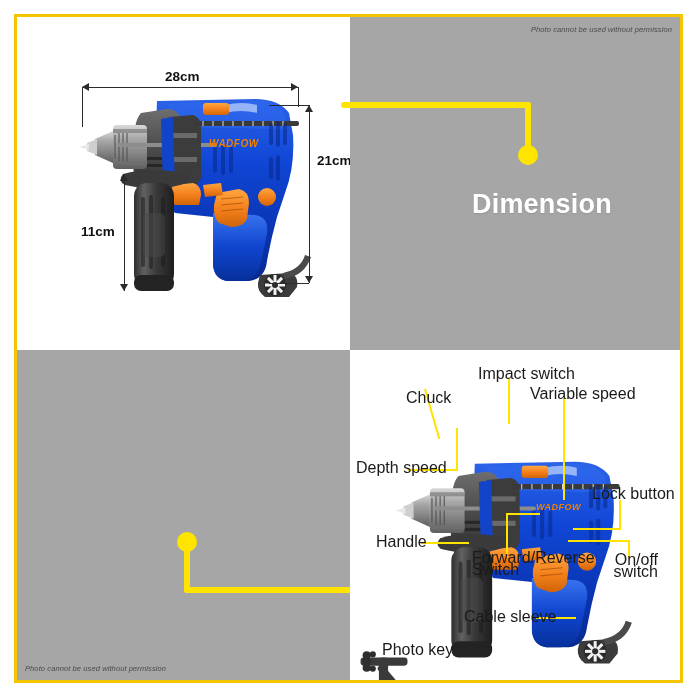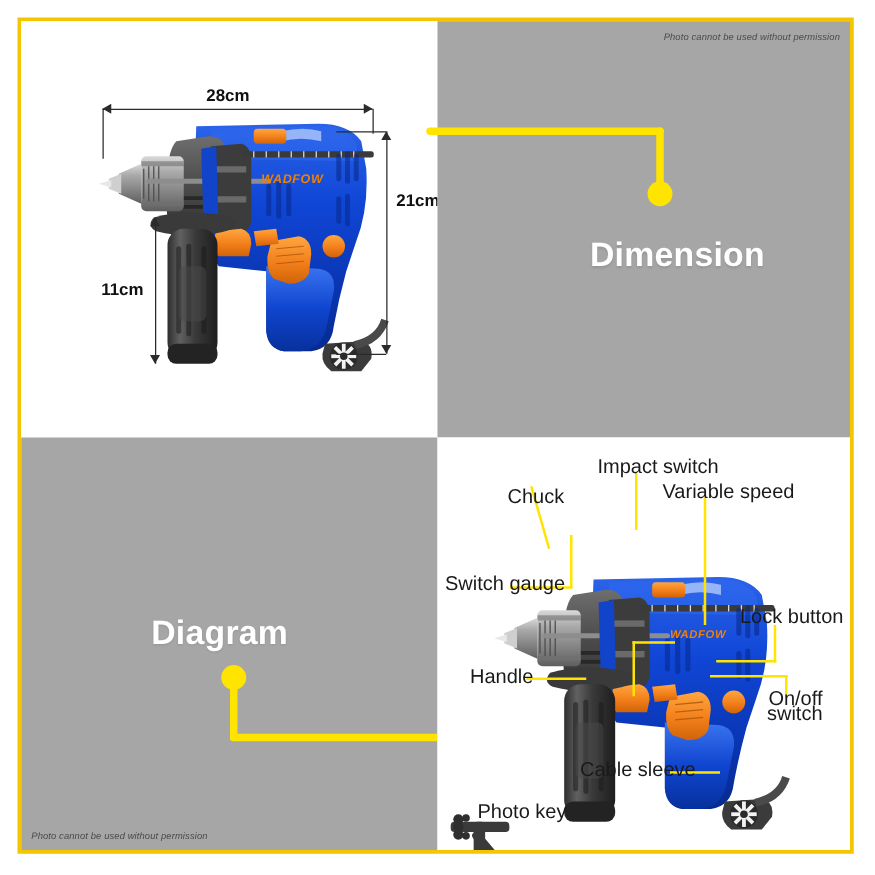--- a/index.html
+++ b/index.html
@@ -313,21 +313,20 @@
     <div class="section-label" id="label-dimension">Dimension</div>
   </div>
 
   <div class="conn" id="conn-dim-h"></div>
   <div class="conn" id="conn-dim-v"></div>
   <div class="conn" id="conn-dim-dot"></div>
 
   <div class="quad" id="quad-diagram-label">
     <div class="watermark" id="watermark-bottom">Photo cannot be used without permission</div>
   </div>
-  <div class="section-label" id="label-diagram">Diagram</div>
 
   <div class="conn" id="conn-dia-dot"></div>
   <div class="conn" id="conn-dia-v"></div>
   <div class="conn" id="conn-dia-h"></div>
 
   <div class="quad" id="quad-diagram-photo">
 
     <svg width="330" height="330" viewBox="0 0 330 330" style="position:absolute;left:0;top:0;">
       <g transform="translate(-18,28) scale(1.02)">
 
@@ -462,21 +461,22 @@
     <div class="leader leader-v" style="left:156px; top:163px; height:44px;"></div>
 
     <div class="leader leader-h" style="left:218px; top:190px; width:62px;"></div>
     <div class="leader leader-v" style="left:278px; top:190px; height:18px;"></div>
 
     <div class="leader leader-h" style="left:186px; top:267px; width:40px;"></div>
 
     <div class="callout" style="left:56px;  top:42px;">Chuck</div>
     <div class="callout" style="left:128px; top:18px;">Impact switch</div>
     <div class="callout" style="left:180px; top:38px;">Variable speed</div>
-    <div class="callout" style="left:6px;   top:112px;">Switch gauge</div>
+    <div class="callout" style="left:6px;   top:112px;">Depth speed</div>
     <div class="callout" style="left:242px; top:138px;">Lock button</div>
     <div class="callout" style="left:26px;  top:186px;">Handle</div>
+    <div class="callout two-line" style="left:122px; top:202px; text-align:left; width:92px;">Forward/Reverse Switch</div>
     <div class="callout two-line" style="left:258px; top:204px; width:50px;text-align:right;">On/off switch</div>
     <div class="callout" style="left:114px; top:261px;">Cable sleeve</div>
     <div class="callout" style="left:32px;  top:294px;">Photo key</div>
   </div>
 
 </div>
 
 </body></html>

